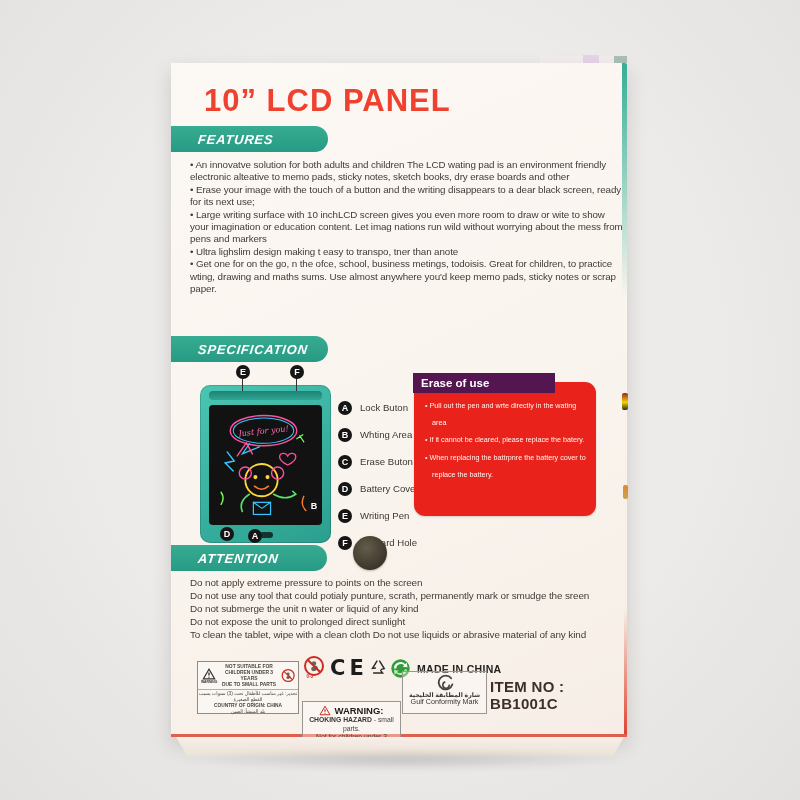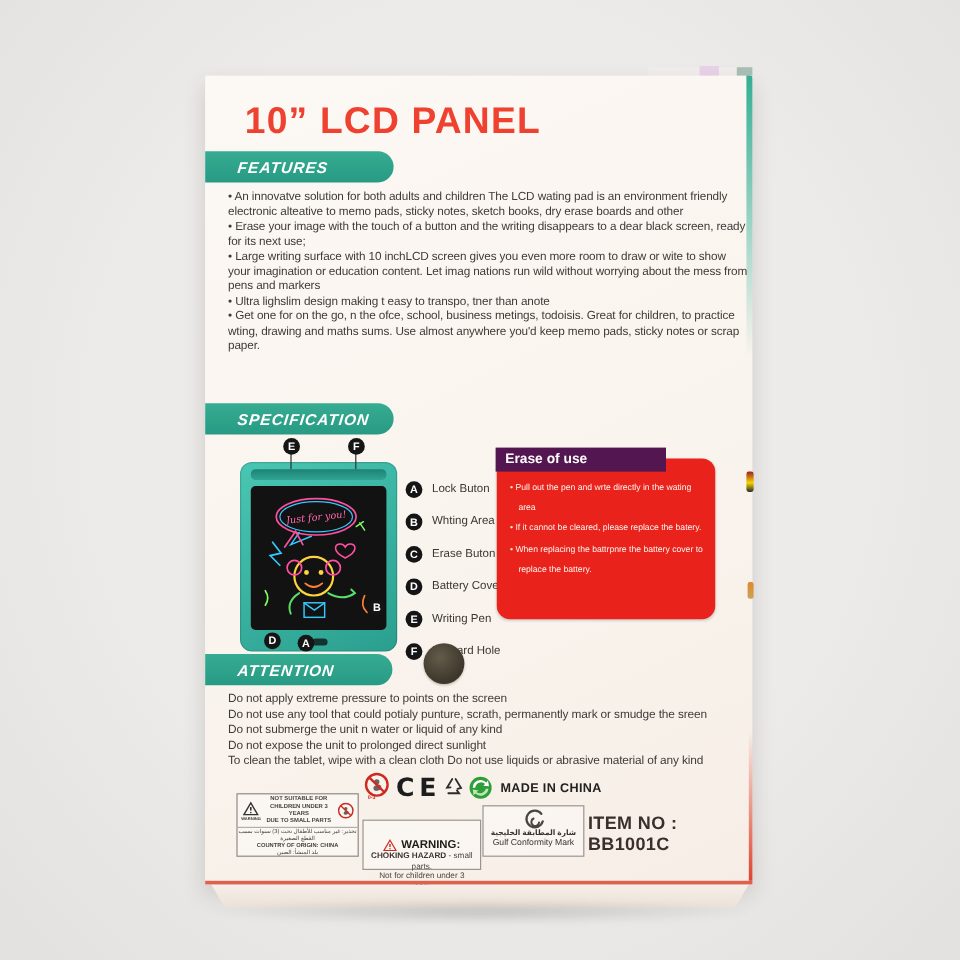--- a/index.html
+++ b/index.html
@@ -59,33 +59,33 @@
   .method-header{position:absolute;left:-1px;top:-9px;width:142px;height:20px;background:#541650;color:#fff;
        font-size:11.5px;font-weight:700;display:flex;align-items:center;padding-left:8px;box-sizing:border-box;}
   .method-list{padding:15px 8px 0 11px;}
   .method-list .mline{font-size:7.2px;line-height:17.2px;color:#fff3ec;padding-left:7px;text-indent:-7px;}
   .method-list .mline::before{content:"• ";color:#ffe9c9;}
   
   .hole{position:absolute;left:182px;top:473px;width:34px;height:34px;border-radius:50%;
        background:radial-gradient(circle at 40% 35%,#635c4a,#3b352a 72%);box-shadow:0 1px 2px rgba(0,0,0,.25);}
   .attention{position:absolute;left:19px;top:513px;width:440px;font-size:9.9px;line-height:13.1px;color:#3f3b38;letter-spacing:-.1px;}
   
-  .icon-abs{position:absolute;}
+  .icon-abs{position:absolute;margin-top:12px;}
   .ce{left:159px;top:581px;font-size:21px;font-weight:700;color:#1d1d1d;letter-spacing:4px;font-family:"DejaVu Sans",sans-serif;}
   .mic{left:246px;top:588px;font-size:10.5px;font-weight:700;color:#242220;letter-spacing:.3px;}
   
   .age-box{position:absolute;left:26px;top:598px;width:102px;height:53px;border:1px solid #8f8a86;background:rgba(255,255,255,.35);box-sizing:border-box;}
   .age-top{display:flex;align-items:center;justify-content:space-between;padding:2px 3px 1px 3px;border-bottom:1px solid #b3aea9;}
   .age-tri{display:flex;flex-direction:column;align-items:center;}
   .age-tri .wlabel{font-size:3.4px;font-weight:700;color:#333;}
   .age-lines{text-align:center;font-size:4.9px;line-height:5.9px;font-weight:700;color:#4a443f;}
   .age-bottom{text-align:center;font-size:4.8px;line-height:6.2px;color:#4a443f;padding-top:1px;}
   .age-bottom .en{font-weight:700;}
-  .choke-box{position:absolute;left:131px;top:620px;width:99px;height:42px;border:1px solid #9a9591;box-sizing:border-box;
-       padding:15px 4px;background:rgba(255,255,255,.35);}
+  .choke-box{position:absolute;left:131px;top:638px;width:99px;height:42px;border:1px solid #9a9591;box-sizing:border-box;
+       padding:3px 4px;background:rgba(255,255,255,.35);}
   .choke-title{display:flex;align-items:center;justify-content:center;gap:3px;font-size:9.5px;font-weight:700;color:#1e1c1a;}
   .choke-line{font-size:6.8px;line-height:8.6px;color:#4a443f;text-align:center;}
   .choke-line b{font-weight:700;color:#3a3430;}
   .gulf-box{position:absolute;left:231px;top:608px;width:85px;height:43px;border:1px solid #9a9591;box-sizing:border-box;
        text-align:center;padding-top:2px;background:rgba(255,255,255,.35);}
   .gulf-ar{font-size:6.2px;font-weight:700;color:#3a3430;line-height:7px;}
   .gulf-en{font-size:7.2px;color:#3a3430;line-height:8.5px;}
   .item-no{position:absolute;left:319px;top:615px;font-size:15px;font-weight:700;color:#3c2f2b;letter-spacing:.3px;}
   svg{display:block;}
 </style>

